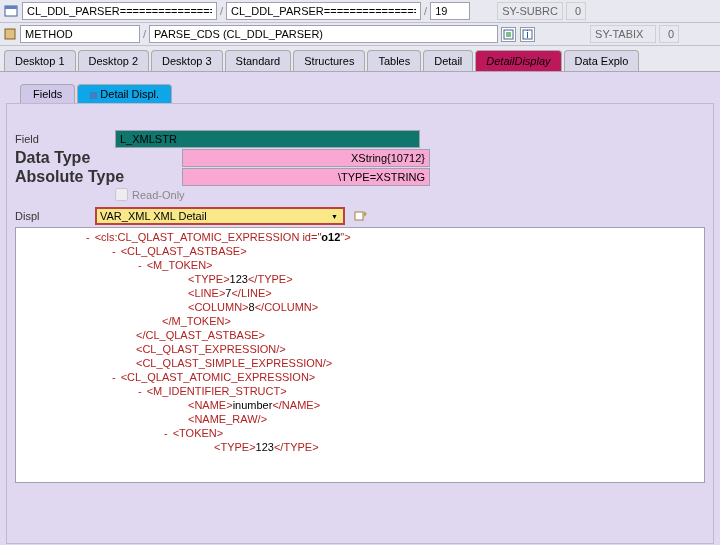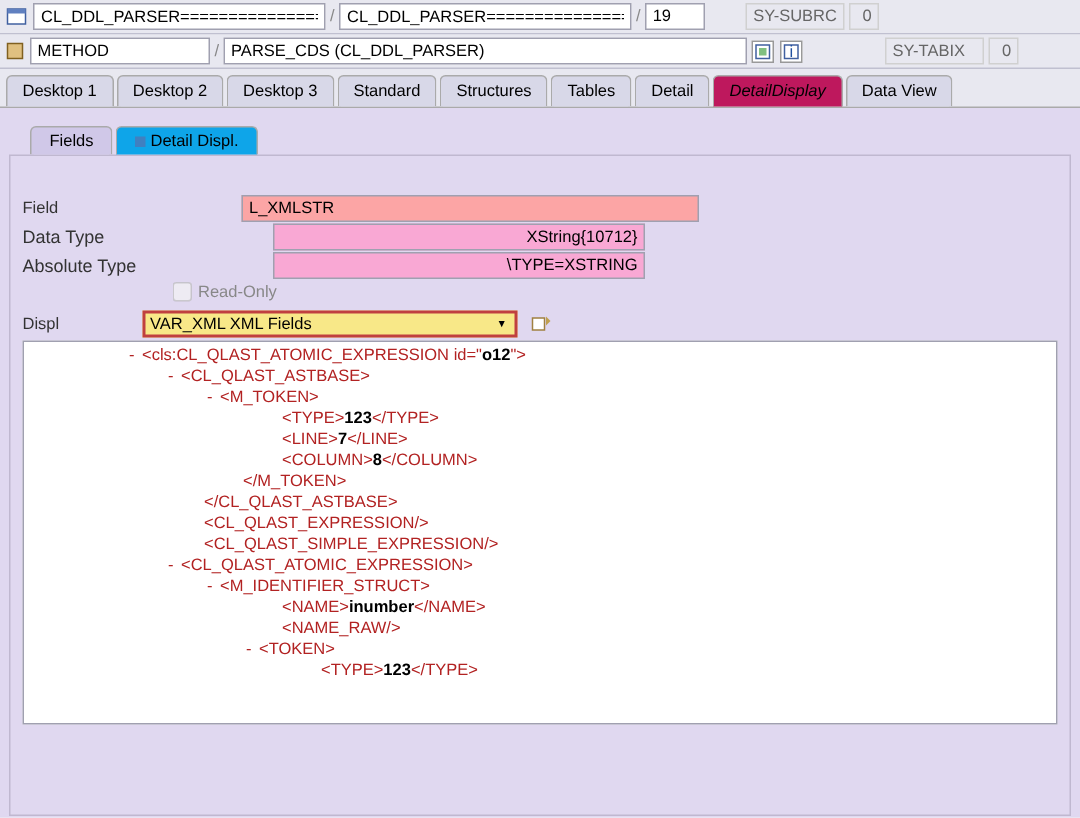--- a/index.html
+++ b/index.html
@@ -25,39 +25,39 @@
   
   .sub-tabs { display: flex; margin-left: 14px; }
   .sub-tab { padding: 3px 12px; background: #d0c8e8; border: 1px solid #aaa; border-bottom: none; border-radius: 4px 4px 0 0; margin-right: 2px; cursor: pointer; font-size: 11px; }
   .sub-tab.active { background: #0ea5e9; }
   .sub-tab .dot { display: inline-block; width: 7px; height: 7px; background: #4080c0; margin-right: 3px; vertical-align: middle; }
   
   .panel { background: #e0d8f0; border: 1px solid #c0b8d0; padding: 8px; height: calc(100% - 24px); }
   
   .form-row { display: flex; align-items: center; margin-bottom: 1px; }
   .form-row .lbl { width: 100px; color: #333; font-size: 11px; }
-  .form-row .lbl2 { width: 167px; color: #333; font-size: 12px; }
+  .form-row .lbl2 { width: 167px; color: #333; font-size: 16px; font-weight: bold; }
   .form-row input[type="text"] { border: 1px solid #a0a0b0; padding: 2px 4px; height: 18px; font-size: 11px; }
-  .form-row .field-input { width: 305px; background: #fca5a5; margin-left: 46px; }
+  .form-row .field-input { width: 305px; background: #0f766e; }
   .form-row .readonly-input { width: 248px; background: #f9a8d4; text-align: right; }
   .form-row.ck { margin-top: 2px; margin-left: 100px; }
   .form-row.ck label { color: #888; font-size: 11px; }
   
   .view-row { display: flex; align-items: center; margin-top: 6px; }
   .view-row .lbl { width: 80px; color: #333; }
   .view-select { width: 250px; height: 18px; border: 2px solid #c04040; background: #f8e888; padding: 1px 3px; font-size: 11px; position: relative; display: flex; align-items: center; justify-content: space-between; }
   .view-select .arrow-down { font-size: 7px; margin-right: 2px; }
   .view-icon { margin-left: 8px; width: 16px; height: 16px; display:flex; align-items:center; justify-content:center; }
   
   .xml-view { background: #fff; border: 1px solid #a0a0b0; margin-top: 2px; padding: 2px 4px; height: 256px; overflow: auto; font-family: "Courier New", monospace; font-size: 12px; line-height: 14px; }
   .xml-view .line { white-space: nowrap; }
   .tag { color: #b22222; }
   .attr { color: #b22222; }
   .attrv { font-weight: bold; color: #000; }
-  .txt { color: #000; font-weight: bold; }
+  .txt { color: #000; font-weight: normal; }
   .dash { color: #b22222; }
   
   svg { display: block; }
 </style>
 </head>
 <body>
 
 <div class="top-bar">
   <span class="icon-btn">
     <svg width="14" height="14">
@@ -101,21 +101,21 @@
 
 <div class="tab-strip">
   <div class="tab">Desktop 1</div>
   <div class="tab">Desktop 2</div>
   <div class="tab">Desktop 3</div>
   <div class="tab">Standard</div>
   <div class="tab">Structures</div>
   <div class="tab">Tables</div>
   <div class="tab">Detail</div>
   <div class="tab active">DetailDisplay</div>
-  <div class="tab">Data View</div>
+  <div class="tab">Data Explo</div>
 </div>
 
 <div class="content">
   <div class="sub-tabs">
     <div class="sub-tab">Fields</div>
     <div class="sub-tab active"><span class="dot"></span><span>Detail Displ.</span></div>
   </div>
 
   <div class="panel">
     <div style="height:18px"></div>
@@ -132,21 +132,21 @@
       <input type="text" class="readonly-input" readonly="" value="\TYPE=XSTRING" style="">
     </div>
     <div class="form-row ck">
       <input type="checkbox" disabled="" style="margin-right: 4px;">
       <label>Read-Only</label>
     </div>
 
     <div class="view-row">
       <span class="lbl">Displ</span>
       <div class="view-select">
-        <span>VAR_XML XML Fields</span>
+        <span>VAR_XML XML Detail</span>
         <span class="arrow-down">▼</span>
       </div>
       <span class="view-icon">
         <svg width="14" height="14">
             <rect x="1" y="3" width="8" height="8" fill="#fff" stroke="#a08040"></rect>
             <path d="M10 2 L13 5 L10 8" fill="#c0a050"></path>
           </svg>
       </span>
     </div>
 

